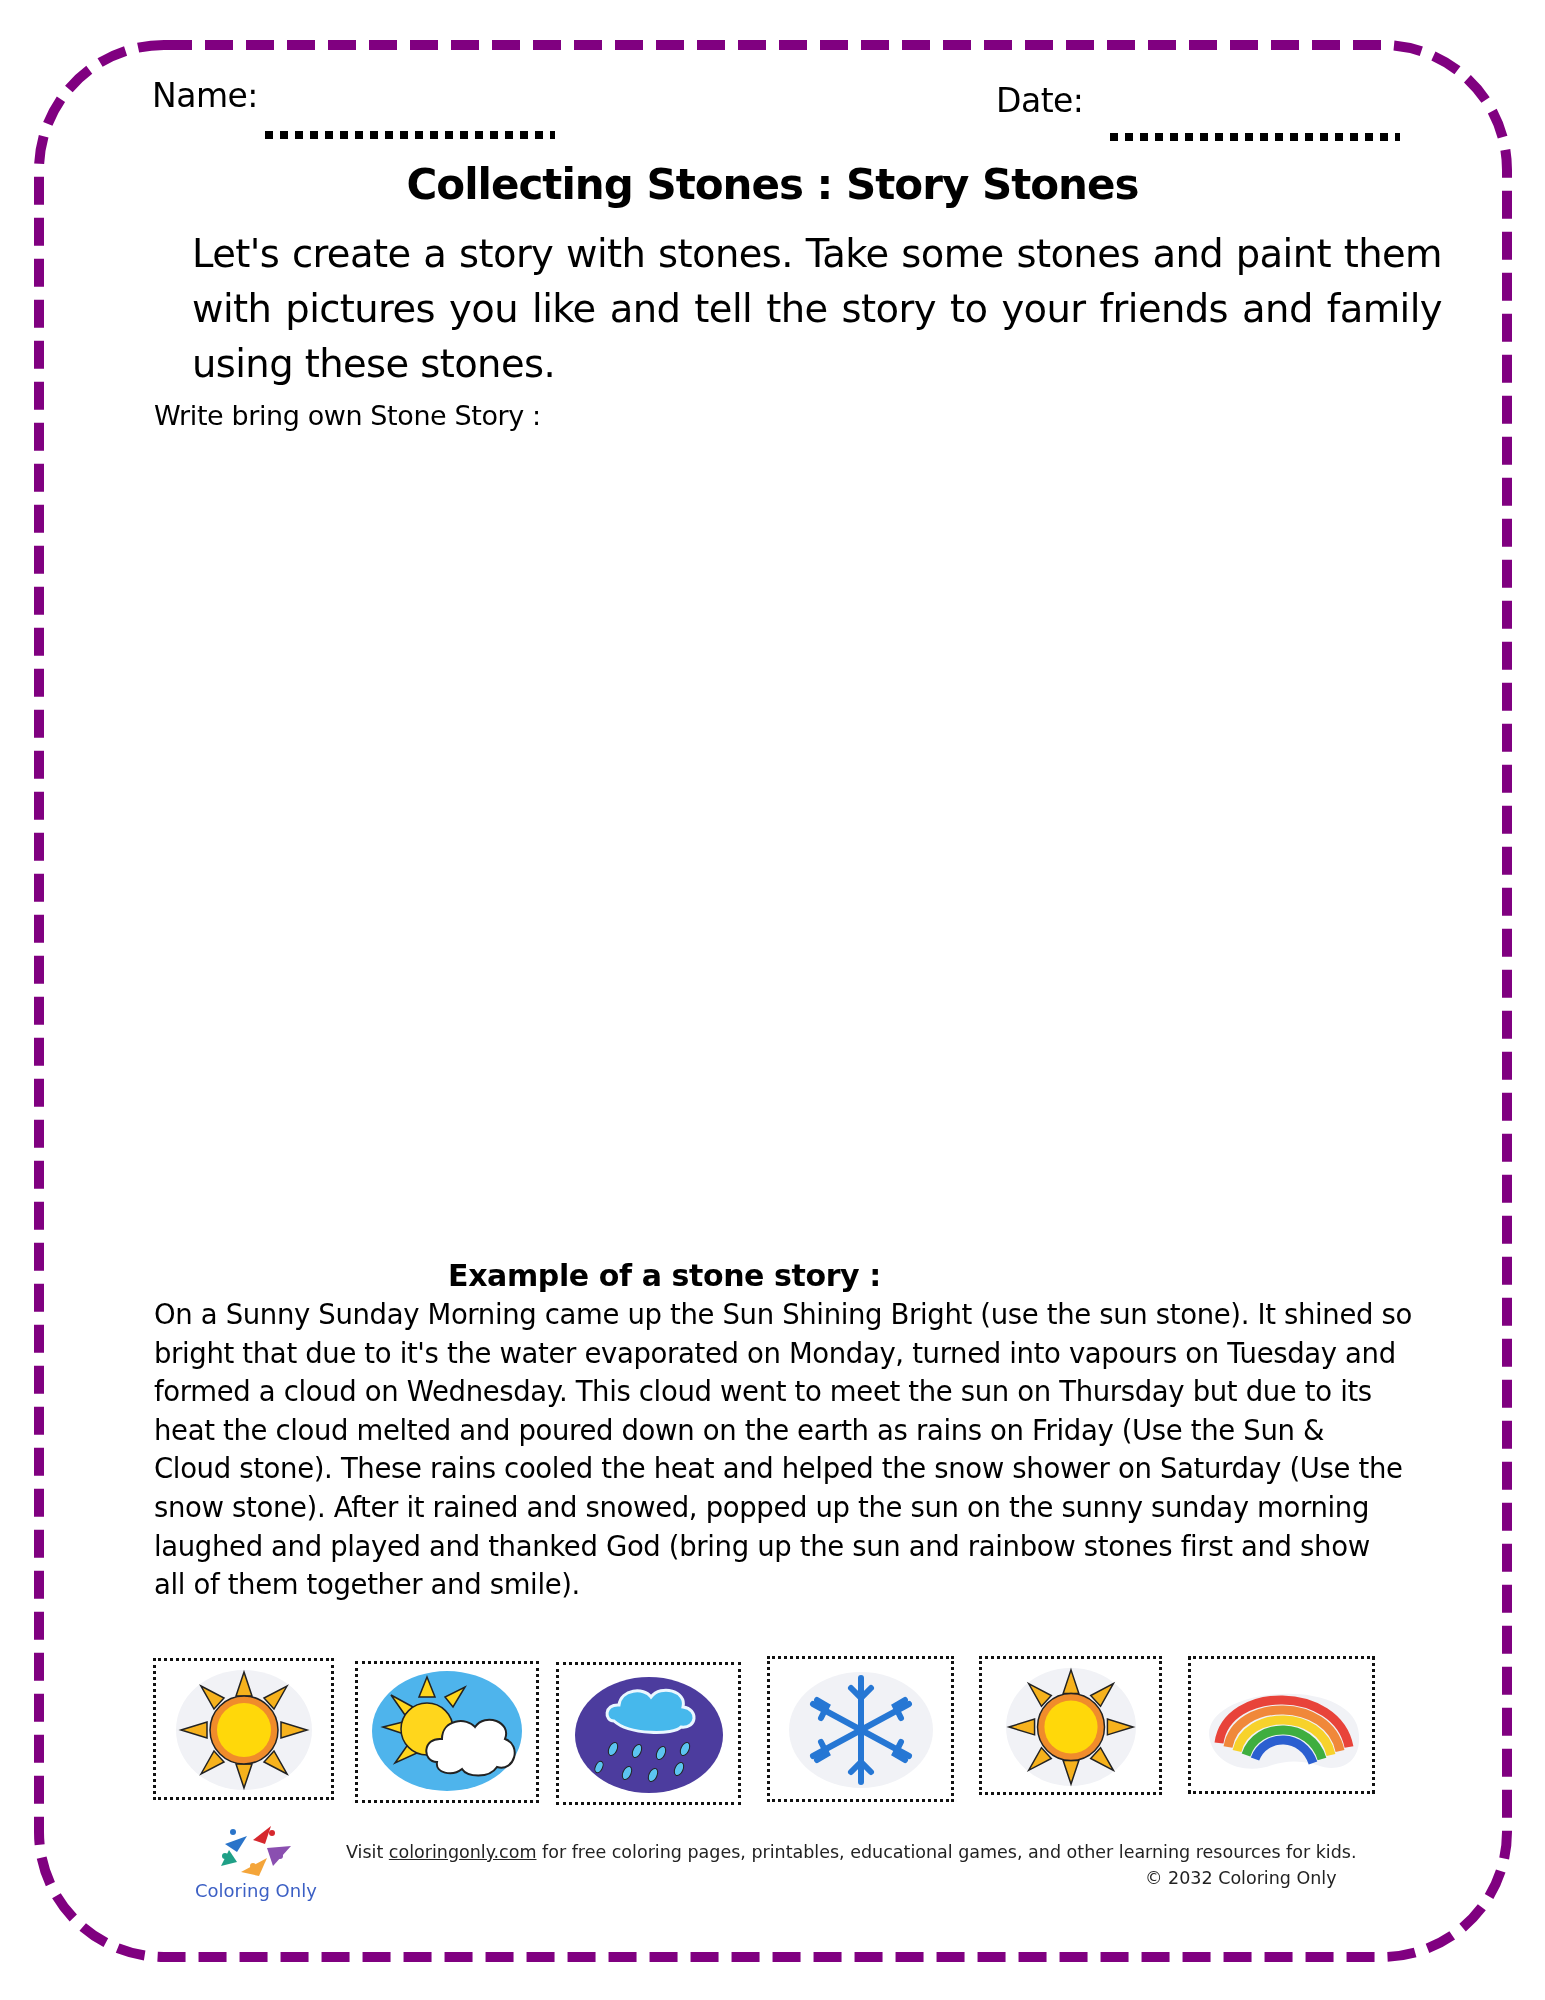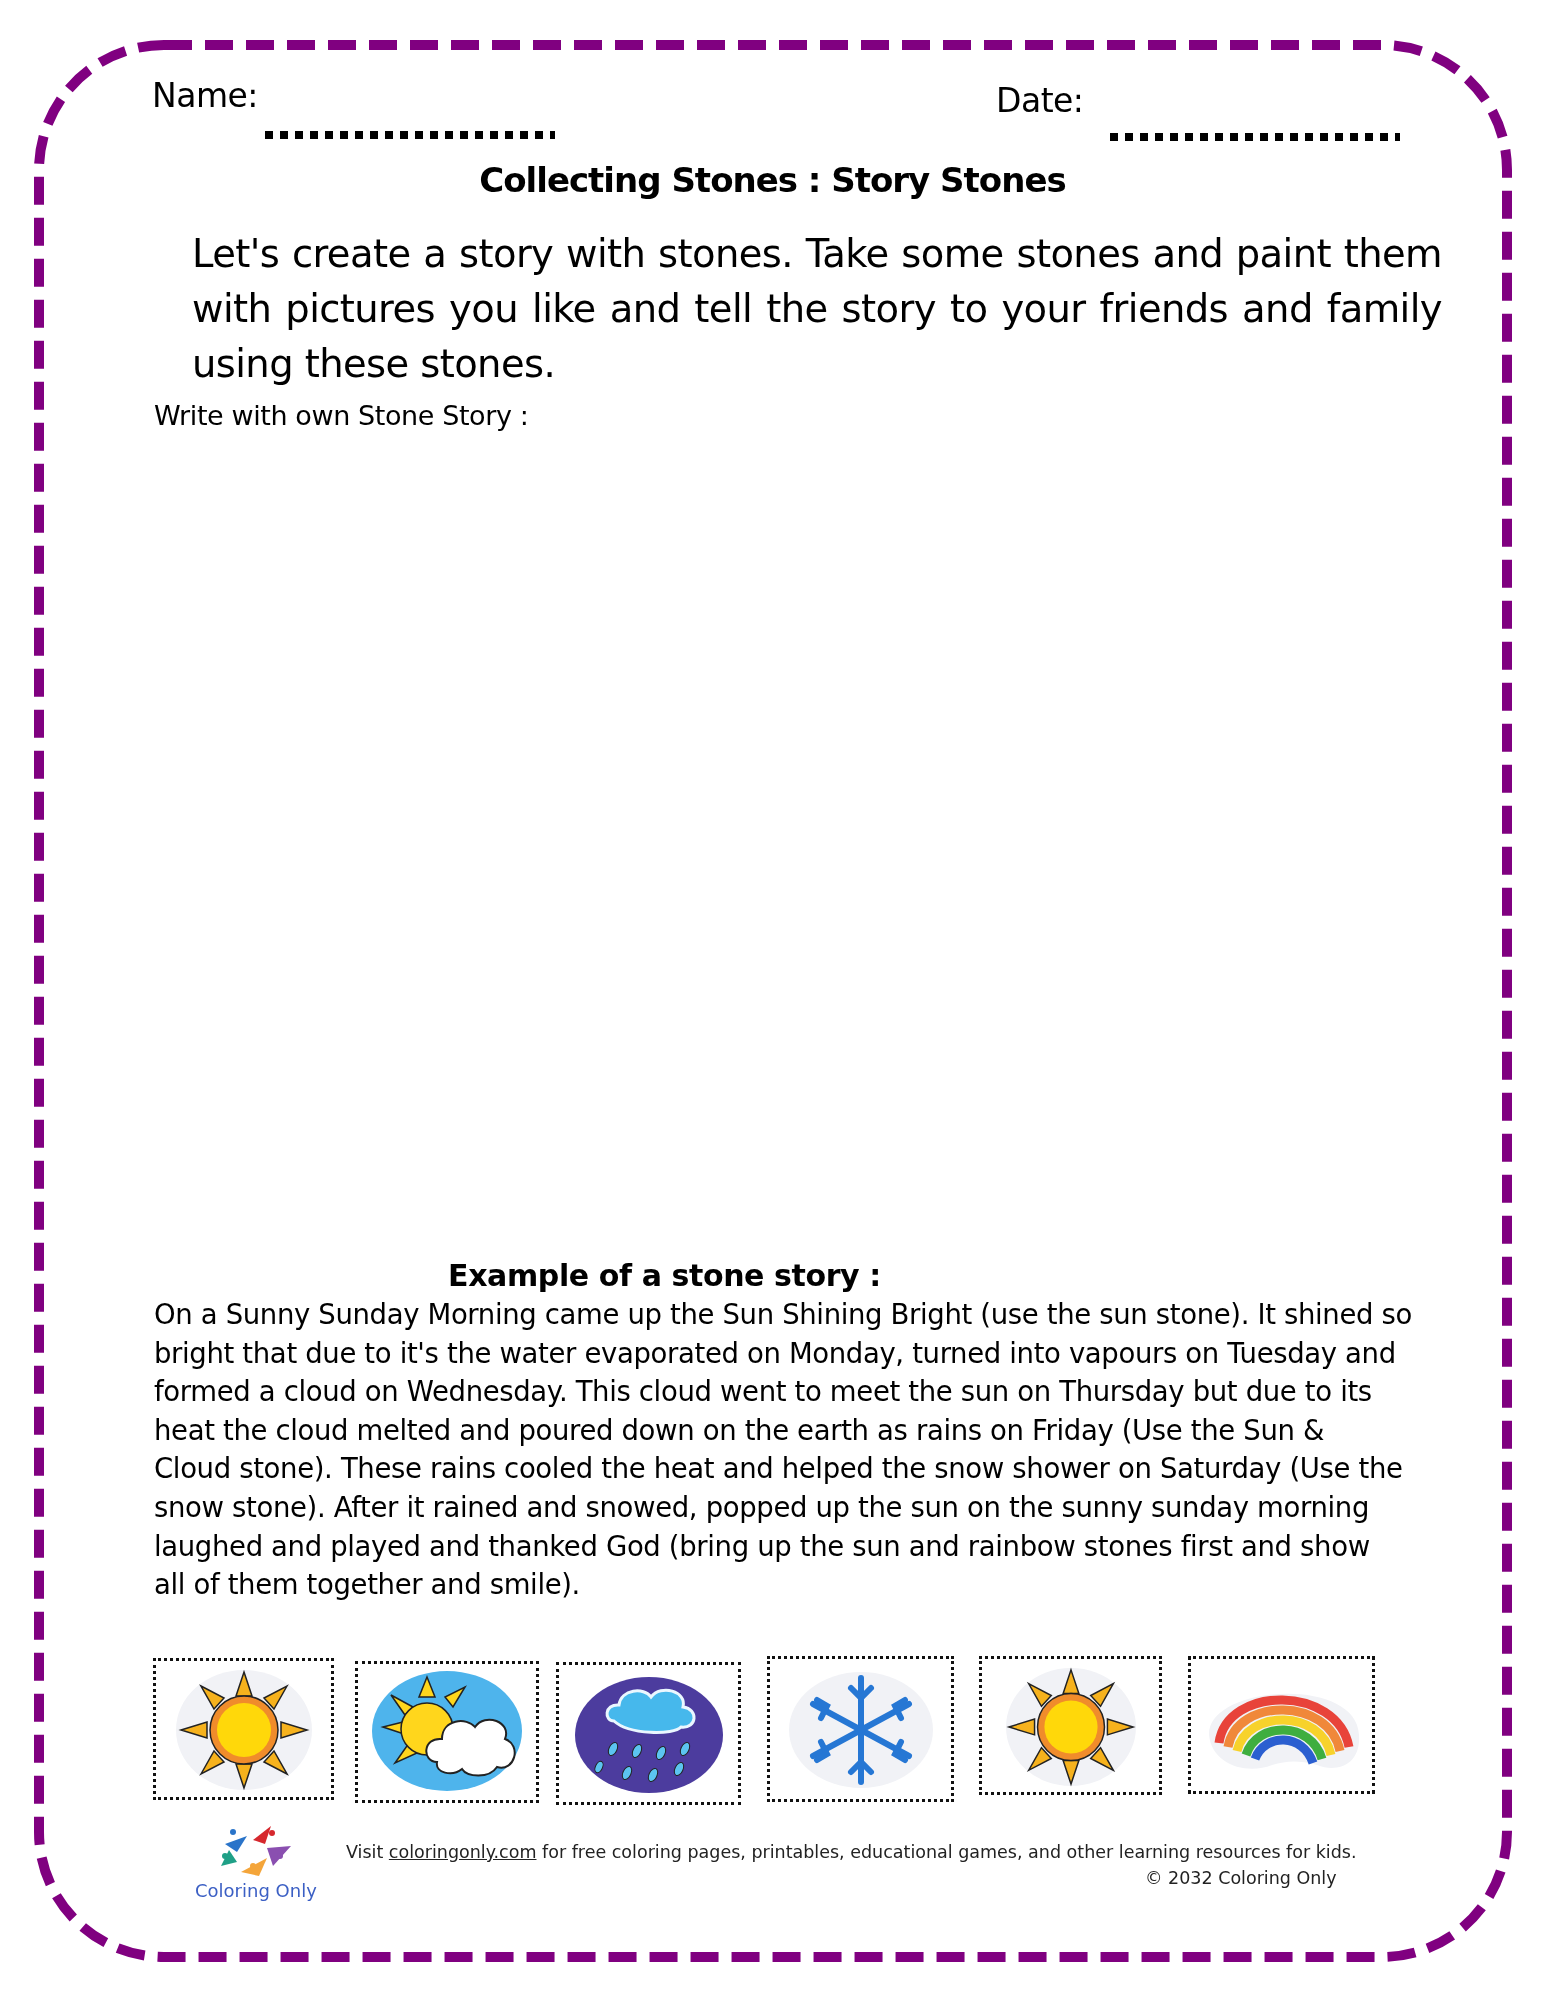--- a/index.html
+++ b/index.html
@@ -5,21 +5,21 @@
   html, body { margin: 0; padding: 0; background: #ffffff; }
   body { width: 1545px; height: 2000px; position: relative; overflow: hidden;
          font-family: "Liberation Sans", "DejaVu Sans", sans-serif; color: #000; }
   .frame { position: absolute; left: 0; top: 0; width: 1545px; height: 2000px; pointer-events: none; }
   .abs { position: absolute; }
   .label-bold { font-family: "DejaVu Sans", sans-serif; font-weight: normal; font-size: 33px; letter-spacing: -0.5px; }
   .dotline { position: absolute; height: 8px; 
     background-image: linear-gradient(to right, #000 0 8px, transparent 8px 15px);
     background-size: 15px 8px; background-repeat: repeat-x; }
   .title { position: absolute; left: 0; width: 1545px; top: 160px; text-align: center;
-    font-family: "DejaVu Sans", sans-serif; font-weight: bold; font-size: 34px; letter-spacing: -1px; }
+    font-family: "DejaVu Sans", sans-serif; font-weight: bold; font-size: 42px; letter-spacing: -1px; }
   .intro { position: absolute; left: 152px; top: 226px; width: 1250px;
     font-family: "DejaVu Sans", sans-serif; font-size: 38.5px; line-height: 55px;
     letter-spacing: -0.6px; text-align: justify; margin-left: 40px; }
   .prompt { position: absolute; left: 154px; top: 400px; font-family: "DejaVu Sans", sans-serif;
     font-size: 27px; letter-spacing: -0.4px; }
   .write-area { position: absolute; left: 152px; top: 445px; width: 1250px; height: 790px; }
   .ex-heading { position: absolute; left: 0; width: 1329px; top: 1258px; text-align: center;
     font-family: "DejaVu Sans", sans-serif; font-weight: bold; font-size: 30px; letter-spacing: -0.4px; }
   .story { position: absolute; left: 154px; top: 1295px; width: 1260px;
     font-family: "DejaVu Sans", sans-serif; font-size: 27.5px; line-height: 38.6px; letter-spacing: -0.35px; }
@@ -39,21 +39,21 @@
 </svg>
 
 <div class="abs label-bold" style="left:152px; top:76px;">Name:</div>
 <div class="dotline" style="left:265px; top:131px; width:290px;"></div>
 
 <div class="abs label-bold" style="left:996px; top:81px;">Date:</div>
 <div class="dotline" style="left:1110px; top:133px; width:290px;"></div>
 
 <div class="title">Collecting Stones : Story Stones</div>
 <div class="intro">Let's create a story with stones. Take some stones and paint them with pictures you like and tell the story to your friends and family using these stones.</div>
-<div class="prompt">Write with own Stone Story :</div>
+<div class="prompt">Write bring own Stone Story :</div>
 <div class="write-area"></div>
 
 <div class="ex-heading">Example of a stone story :</div>
 <div class="story">
   <div>On a Sunny Sunday Morning came up the Sun Shining Bright (use the sun stone). It shined so</div>
   <div>bright that due to it's the water evaporated on Monday, turned into vapours on Tuesday and</div>
   <div>formed a cloud on Wednesday. This cloud went to meet the sun on Thursday but due to its</div>
   <div>heat the cloud melted and poured down on the earth as rains on Friday (Use the Sun &amp;</div>
   <div>Cloud stone). These rains cooled the heat and helped the snow shower on Saturday (Use the</div>
   <div>snow stone). After it rained and snowed, popped up the sun on the sunny sunday morning</div>

